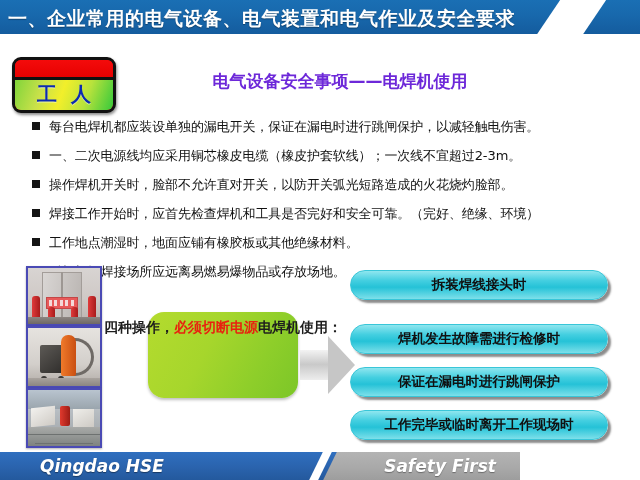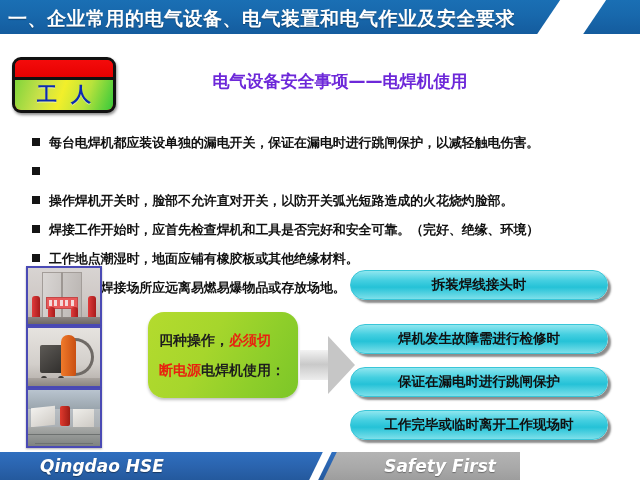--- a/index.html
+++ b/index.html
@@ -57,21 +57,21 @@
   }
 
   
   .section-title{
     position:absolute;left:130px;top:64px;width:420px;height:34px;
     display:flex;align-items:center;justify-content:center;
     font-size:17px;font-weight:bold;color:#6d28d9;white-space:nowrap;
   }
 
   
-  .bullets{position:absolute;left:32px;top:130px;width:600px;font-weight:bold;}
+  .bullets{position:absolute;left:32px;top:114px;width:600px;}
   .bullet-row{display:flex;align-items:flex-start;margin-bottom:3px;height:26px;}
   .bullet-mark{
     width:8px;height:8px;background:#141414;margin-top:8px;margin-right:9px;flex:none;
   }
   .bullet-text{
     font-size:13px;color:#111;line-height:26px;white-space:nowrap;
     letter-spacing:-0.1px;
   }
 
   
@@ -123,21 +123,21 @@
   .p3-floor{position:absolute;left:0;bottom:0;width:100%;height:34%;
             background:linear-gradient(to bottom,#a8aaa8,#7e8280);}
   .p3-line{position:absolute;background:#6d7170;height:1px;}
 
   
   .green-box{
     position:absolute;left:148px;top:312px;width:150px;height:86px;
     border-radius:16px;
     background:linear-gradient(118deg,#b4db2e 0%,#a6d62c 40%,#8ece2a 72%,#7cc628 100%);
     box-shadow:0 2px 3px rgba(0,0,0,.25);
-    display:flex;flex-direction:column;justify-content:center;
+    display:flex;flex-direction:row;justify-content:center;
     padding:0 11px;box-sizing:border-box;
   }
   .gb-line{font-size:14px;font-weight:bold;color:#1d1d1d;line-height:30px;white-space:nowrap;}
   .gb-red{color:#e8220f;}
 
   
   .arrow{position:absolute;left:300px;top:336px;width:56px;height:58px;}
   .arrow-tail{
     position:absolute;left:0;top:14px;width:30px;height:30px;
     background:linear-gradient(to bottom,#f3f3f3 0%,#c9c9c9 48%,#ededed 100%);
@@ -217,20 +217,21 @@
 
   <div class="section-title">电气设备安全事项——电焊机使用</div>
 
   <div class="bullets">
     <div class="bullet-row">
       <div class="bullet-mark"></div>
       <div class="bullet-text">每台电焊机都应装设单独的漏电开关，保证在漏电时进行跳闸保护，以减轻触电伤害。</div>
     </div>
     <div class="bullet-row">
       <div class="bullet-mark"></div>
+      <div class="bullet-text">一、二次电源线均应采用铜芯橡皮电缆（橡皮护套软线）；一次线不宜超过2-3m。</div>
     </div>
     <div class="bullet-row">
       <div class="bullet-mark"></div>
       <div class="bullet-text">操作焊机开关时，脸部不允许直对开关，以防开关弧光短路造成的火花烧灼脸部。</div>
     </div>
     <div class="bullet-row">
       <div class="bullet-mark"></div>
       <div class="bullet-text">焊接工作开始时，应首先检查焊机和工具是否完好和安全可靠。（完好、绝缘、环境）</div>
     </div>
     <div class="bullet-row">

